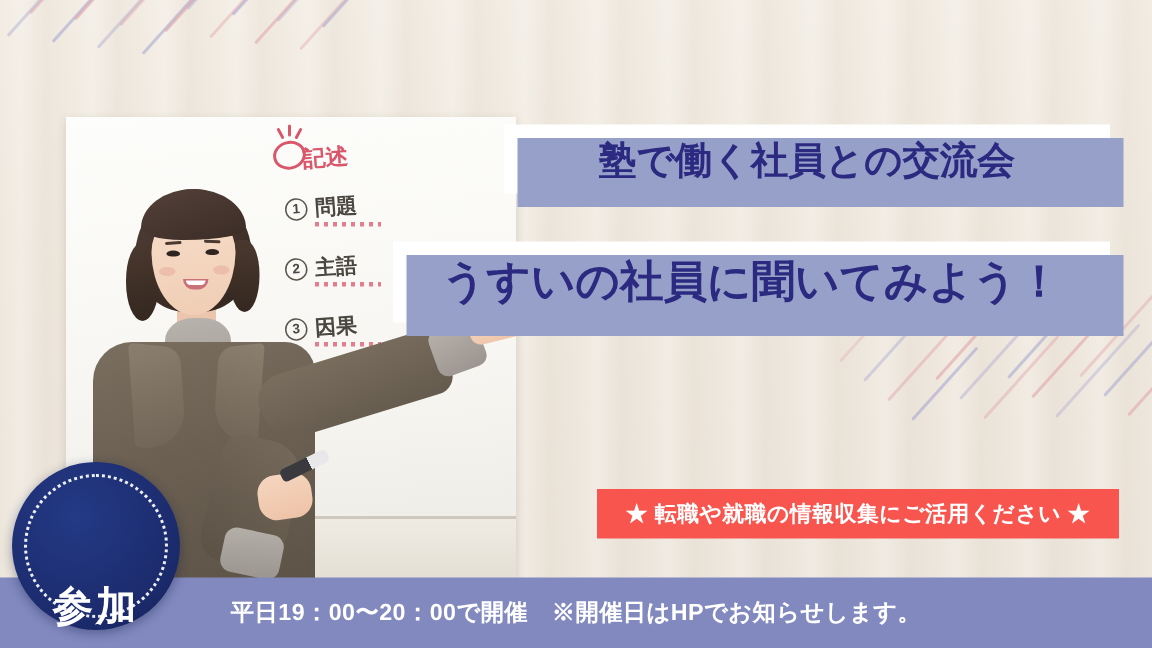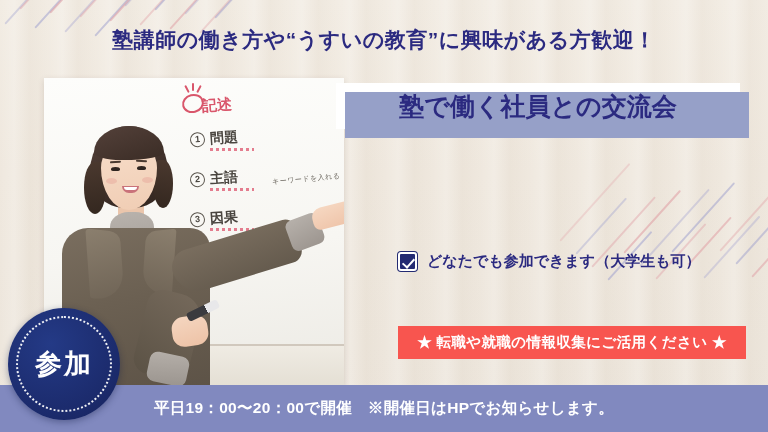--- a/index.html
+++ b/index.html
@@ -296,21 +296,21 @@
     color:#fff; font-size:14.5px; font-weight:bold;
     letter-spacing:.4px; z-index:7; white-space:nowrap;
   }
 
   
   #badge{
     position:absolute; left:8px; top:308px; width:112px; height:112px;
     border-radius:50%;
     background:radial-gradient(circle at 38% 32%,#243a86,#1b2a6b 70%,#152057);
     z-index:12;
-    display:flex; flex-direction:row; align-items:center; justify-content:center;
+    display:flex; flex-direction:column; align-items:center; justify-content:flex-end;
     box-shadow:0 2px 7px rgba(20,30,70,.4);
   }
   #badge .ring{
     position:absolute; left:8px; top:8px; right:8px; bottom:8px;
     border-radius:50%;
     border:2.4px dotted rgba(255,255,255,.92);
   }
   #badge .bl{
     color:#fff; font-size:27px; font-weight:bold; line-height:1.14;
     letter-spacing:2px; position:relative; z-index:2;
@@ -363,21 +363,20 @@
       <i style="background: rgb(224, 160, 166); opacity: 0.42; left: 96px; top: 42px; width: 74px;"></i>
       <i style="background: rgb(154, 156, 205); opacity: 0.49; left: 112px; top: 15px; width: 93px;"></i>
       <i style="background: rgb(224, 160, 166); opacity: 0.56; left: 128px; top: 28px; width: 64px;"></i>
       <i style="background: rgb(154, 156, 205); opacity: 0.33; left: 144px; top: 41px; width: 83px;"></i>
       <i style="background: rgb(224, 160, 166); opacity: 0.4; left: 160px; top: 14px; width: 102px;"></i>
       <i style="background: rgb(154, 156, 205); opacity: 0.47; left: 176px; top: 27px; width: 73px;"></i>
       <i style="background: rgb(224, 160, 166); opacity: 0.54; left: 192px; top: 40px; width: 92px;"></i>
       <i style="background: rgb(154, 156, 205); opacity: 0.31; left: 208px; top: 13px; width: 63px;"></i>
     </div>
 
-  <div class="headline">塾講師の働き方や“うすいの教育”に興味がある方歓迎！</div>
 
   <div class="photo-frame">
     <div class="photo">
 
       <div class="wb-edge"></div>
 
       <div class="hw-spark">
         <i style="left:0px;  top:2px; transform:rotate(-28deg);"></i>
         <i style="left:6px;  top:0px;"></i>
         <i style="left:12px; top:2px; transform:rotate(28deg);"></i>
@@ -425,26 +424,23 @@
         <div class="eye r"></div>
         <div class="cheek l"></div>
         <div class="cheek r"></div>
         <div class="mouth"></div>
       </div>
 
     </div>
   </div>
 
   <div class="banner" id="banner1">塾で働く社員との交流会</div>
+  <div class="banner" id="banner2">うすいの社員に聞いてみよう！</div>
 
   <div class="checklist">
-    <div class="check-row">
-      <span class="cbox"></span>
-      <span class="check-txt">どなたでも参加できます（大学生も可）</span>
-    </div>
   </div>
 
   <div id="ribbon">★ 転職や就職の情報収集にご活用ください ★</div>
 
   <div id="badge">
     <span class="ring"></span>
     <span class="bl">参加</span>
   </div>
 
   <div id="bottombar">

